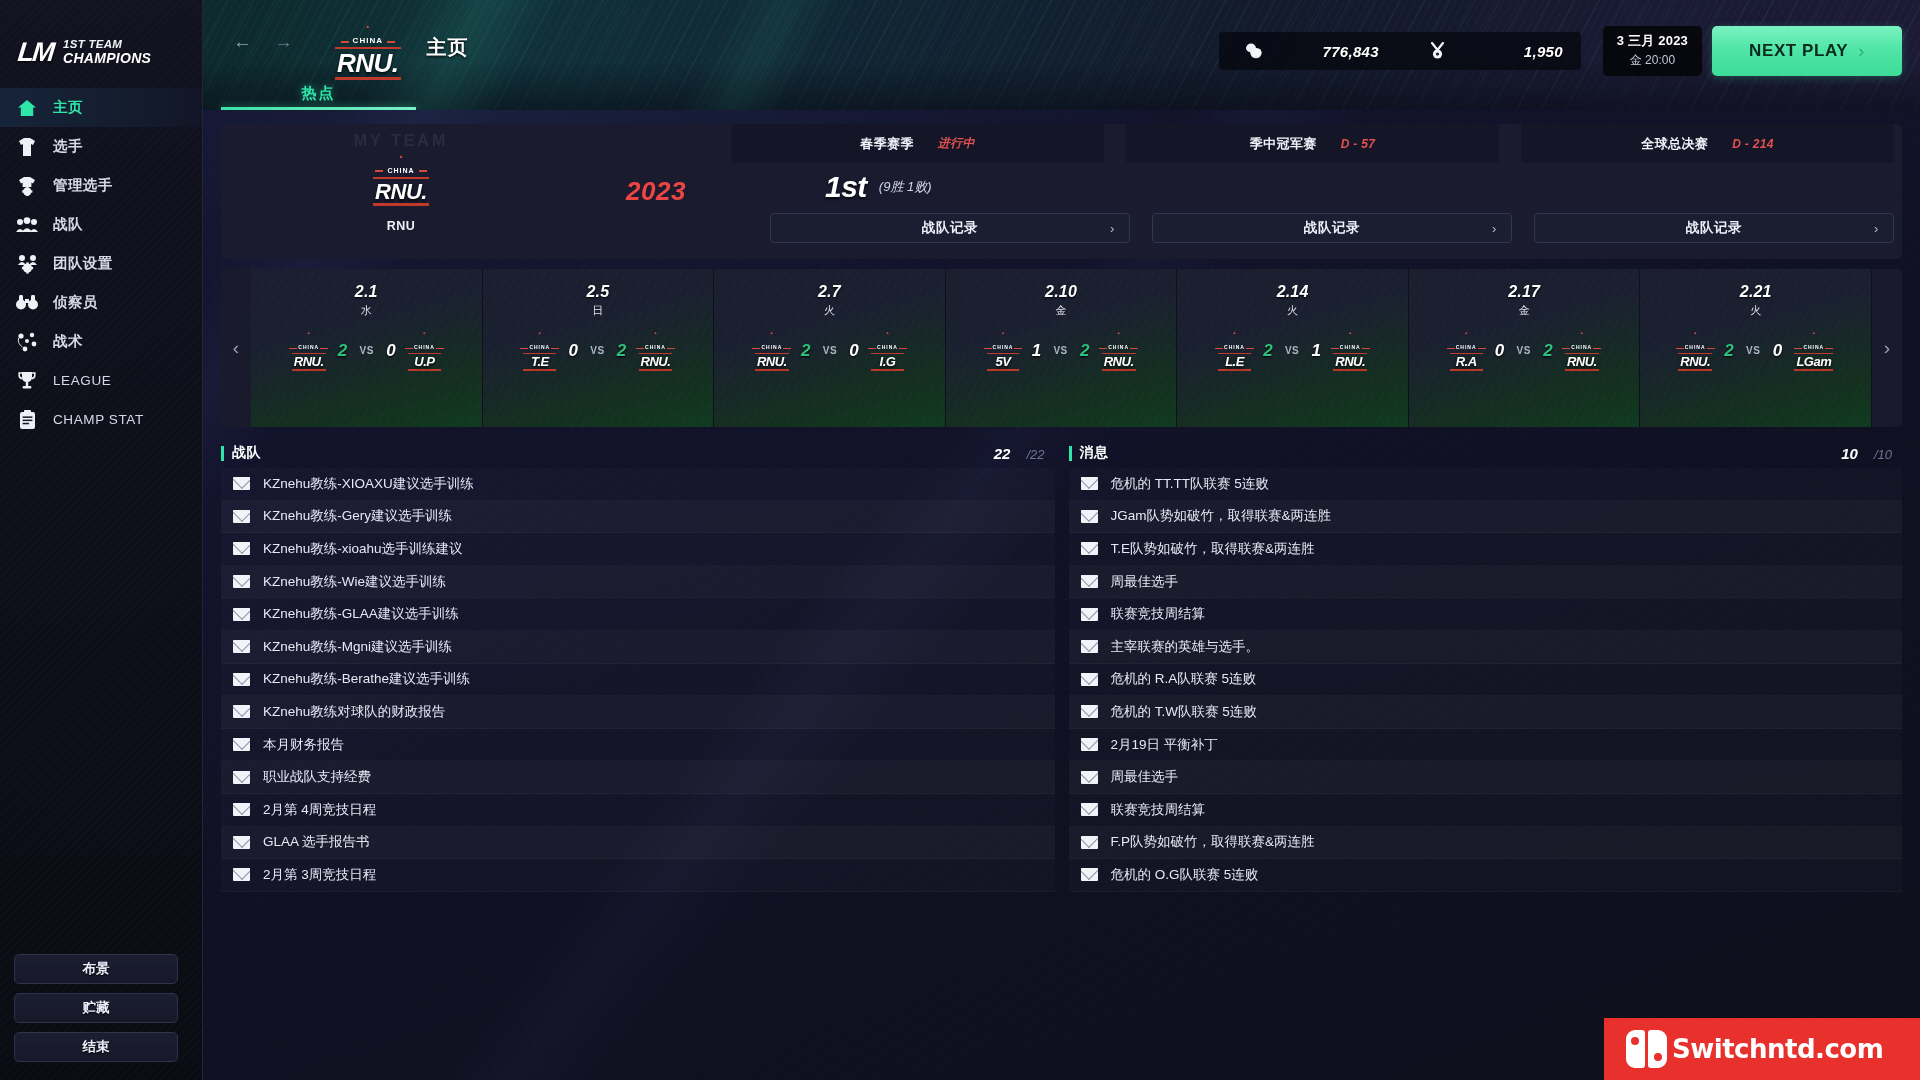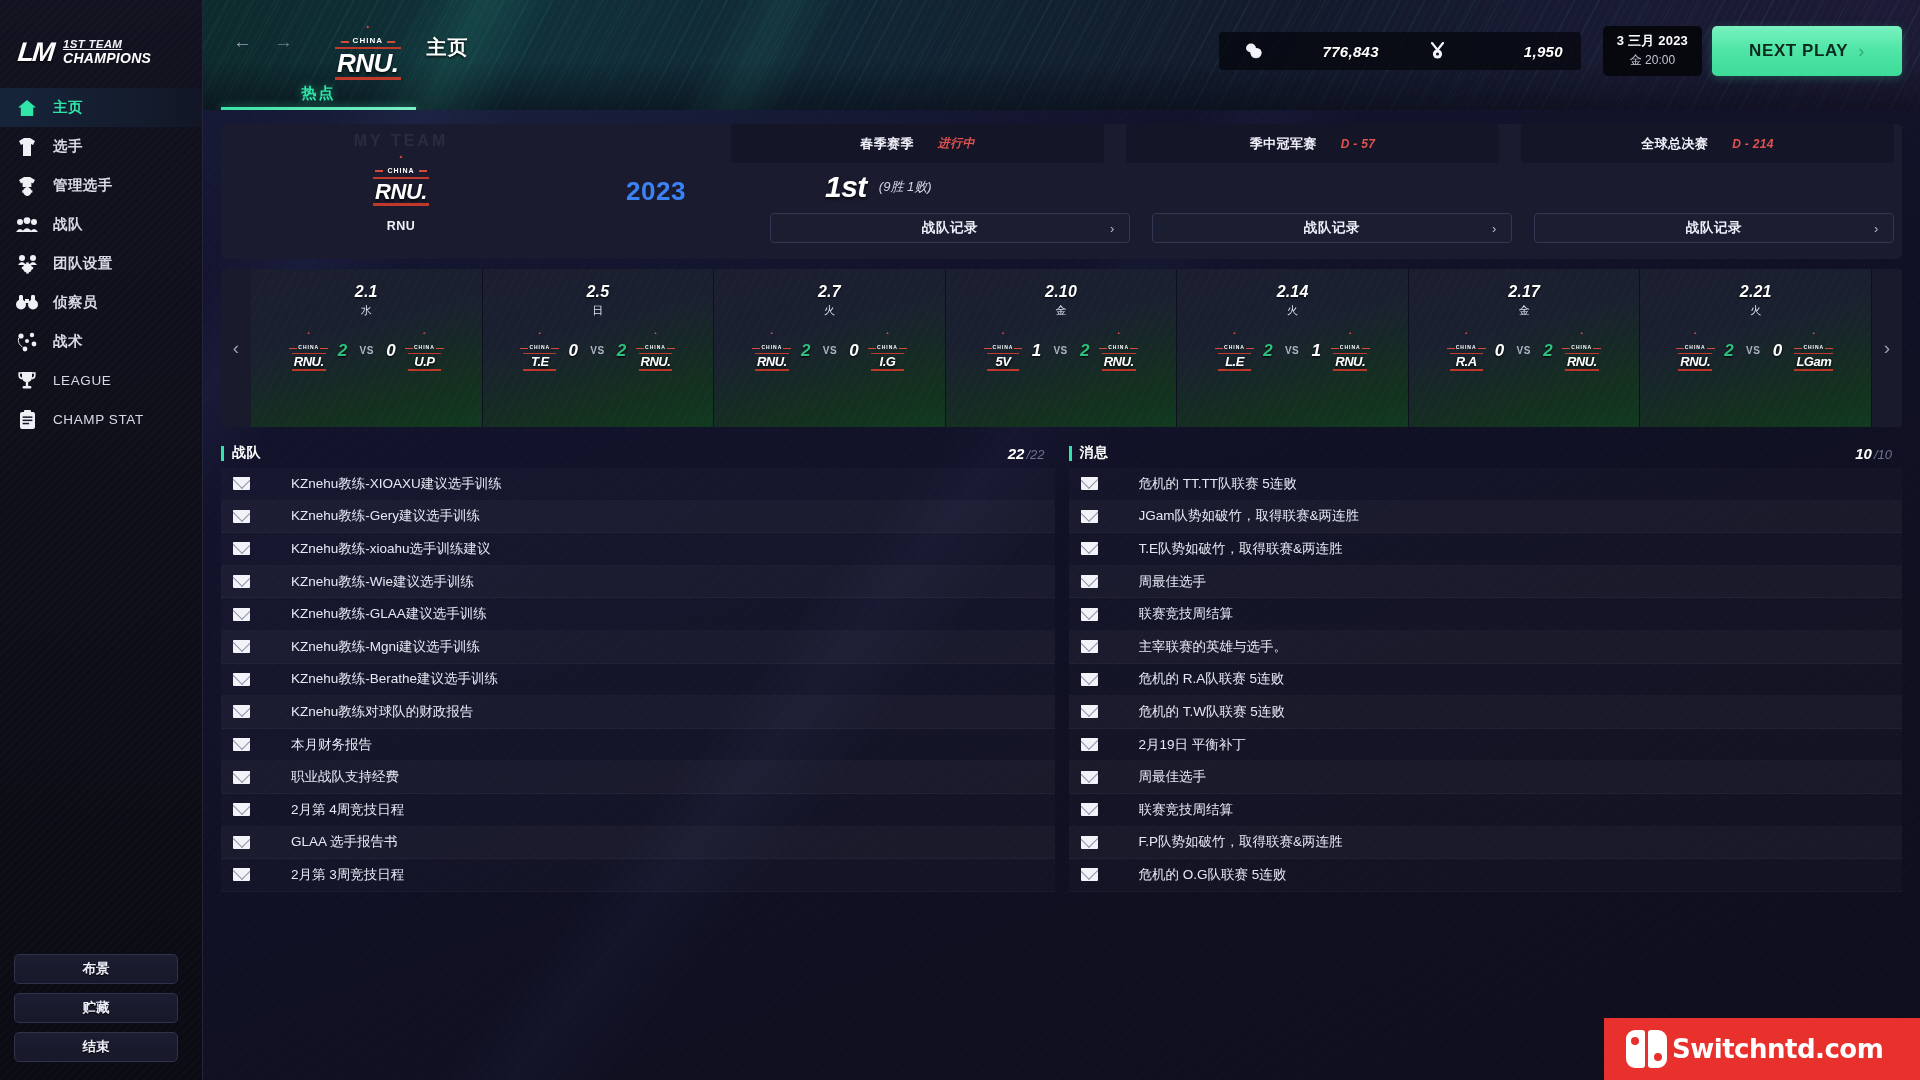--- a/index.html
+++ b/index.html
@@ -22,21 +22,21 @@
     position:relative; z-index:5;
     display:flex; flex-direction:column;
   }
   .brand { display:flex; align-items:center; gap:10px; padding:26px 0 0 18px; height:78px; }
   .brand-mark {
     font-size:27px; font-weight:bold; font-style:italic; letter-spacing:-2px;
     color:#fff; line-height:1; transform:skewX(-6deg);
     text-shadow:0 1px 2px #000;
   }
   .brand-text { line-height:1.12; }
-  .brand-l1 { font-size:11.5px; font-style:italic; font-weight:bold; letter-spacing:.3px; color:#f2f3f8;text-decoration:underline; }
+  .brand-l1 { font-size:11.5px; font-style:italic; font-weight:bold; letter-spacing:.3px; color:#f2f3f8; }
   .brand-l2 { font-size:14px; font-style:italic; font-weight:bold; letter-spacing:.3px; color:#fff; }
 
   .nav { margin-top:10px; }
   .nav-item {
     display:flex; align-items:center; gap:15px; height:39px;
     padding-left:16px; cursor:pointer; position:relative;
     color:#d7dae6; font-size:15px; font-weight:bold;
   }
   .nav-item.active { background:linear-gradient(90deg,#16243a 0%,#141d2e 60%,#121626 100%); color:#2fe6a8; }
   .nav-item.active .nav-ico svg { fill:#2fe6a8; }
@@ -163,21 +163,21 @@
     width:360px; flex:0 0 360px; display:flex; flex-direction:column; align-items:center;
     justify-content:center; position:relative; padding-top:4px;
   }
   .myteam-wm {
     position:absolute; top:8px; left:0; width:100%; text-align:center;
     font-size:16px; font-weight:bold; letter-spacing:3px; color:rgba(255,255,255,.07);
   }
   .sum-team-name { margin-top:13px; font-size:12.5px; font-weight:bold; color:#f0f2fa; letter-spacing:.5px; }
   .sum-year {
     width:150px; flex:0 0 150px; display:flex; align-items:center; justify-content:center;
-    font-size:26px; font-weight:bold; color:#3b82f6; letter-spacing:.5px;
+    font-size:26px; font-weight:bold; font-style:italic; color:#ef4444; letter-spacing:.5px;
   }
   .sum-right { flex:1; display:flex; flex-direction:column; min-width:0; }
 
   .sum-phases { display:flex; height:39px; gap:22px; padding-right:8px; }
   .phase {
     flex:1; background:#141527; border-radius:4px; display:flex; align-items:center;
     justify-content:center; gap:24px; position:relative;
   }
   .phase-name { font-size:13px; font-weight:bold; color:#f1f3fb; letter-spacing:.4px; }
   .phase-badge { font-size:12px; font-style:italic; font-weight:bold; color:#e0524f; letter-spacing:.3px; }
@@ -212,38 +212,38 @@
   .m-score.win { color:#2fbf7d; }
   .m-score.lose { color:#fff; }
   .m-vs { font-size:10px; color:#aeb4c6; font-weight:bold; letter-spacing:.5px; }
 
   
   .lists { display:flex; gap:14px; margin-top:11px; }
   .panel { flex:1; min-width:0; }
   .panel-head { display:flex; align-items:center; height:30px; padding:0 10px 0 0; }
   .panel-bar { width:3px; height:15px; background:#2fe6a8; margin-right:8px; }
   .panel-title { font-size:14px; font-weight:bold; color:#fff; letter-spacing:.5px; }
-  .panel-count { margin-left:auto; display:flex; align-items:baseline; gap:2px; }
+  .panel-count { margin-left:auto; display:flex; align-items:baseline; gap:16px; }
   .cnt-cur { font-size:15px; font-weight:bold; font-style:italic; color:#fff; }
   .cnt-tot { font-size:13px; font-style:italic; color:#6d7492; }
   .rows { }
   .row {
     height:32.6px; display:flex; align-items:center; gap:13px; padding-left:12px;
     font-size:13.5px; color:#e6e9f4; cursor:pointer;
     border-bottom:1px solid rgba(255,255,255,.03);
   }
   .row:nth-child(odd) { background:rgba(255,255,255,.018); }
   .row:nth-child(even) { background:rgba(255,255,255,.045); }
   .mail-ico { width:17px; height:13px; flex:0 0 17px; background:#f2f3f8; border-radius:1px; position:relative; overflow:hidden; }
   .mail-ico::after {
     content:""; position:absolute; top:-5px; left:50%; width:13px; height:13px;
     background:#f2f3f8; border-bottom:1.6px solid #8d93a8; border-right:1.6px solid #8d93a8;
     transform:translateX(-50%) rotate(45deg);
   }
-  .row-label { white-space:nowrap; overflow:hidden; text-overflow:ellipsis;margin-left:28px; }
+  .row-label { white-space:nowrap; overflow:hidden; text-overflow:ellipsis; }
 
   
   .watermark {
     position:absolute; right:0; bottom:0; width:316px; height:62px; background:#e8302c;
     display:flex; align-items:center; gap:4px; padding-left:22px; z-index:50;
   }
   .wm-switch { width:42px; height:38px; display:flex; gap:3px; }
   .wm-switch .lc, .wm-switch .rc { width:19px; height:38px; background:#fff; position:relative; }
   .wm-switch .lc { border-radius:9px 3px 3px 9px; }
   .wm-switch .rc { border-radius:3px 9px 9px 3px; }

